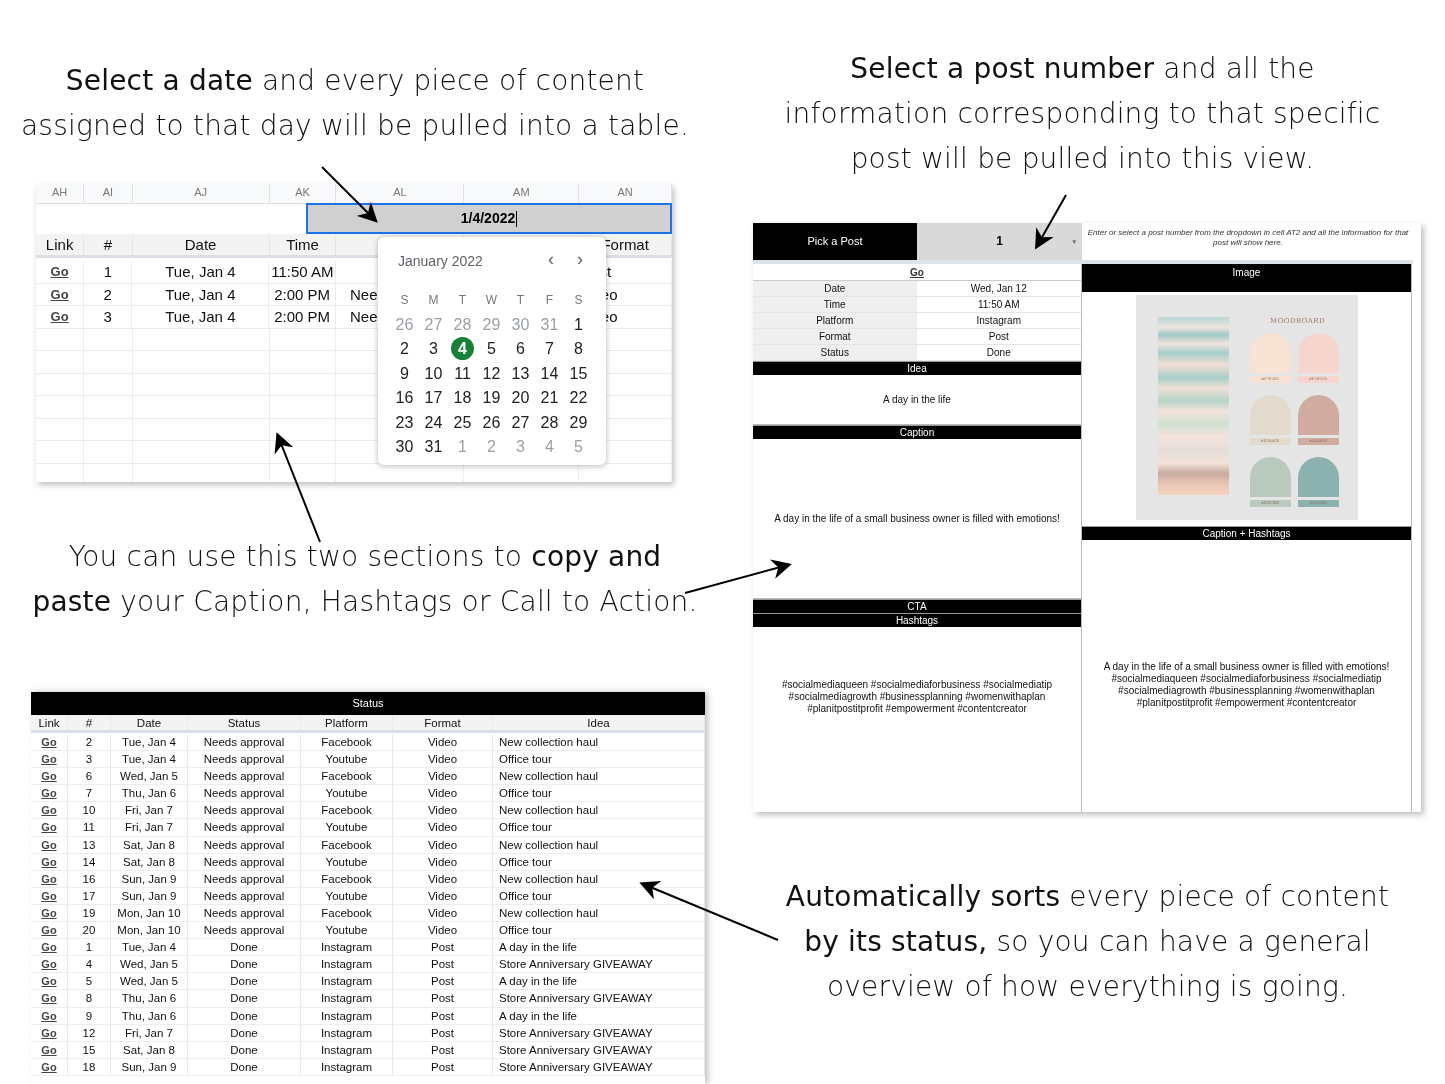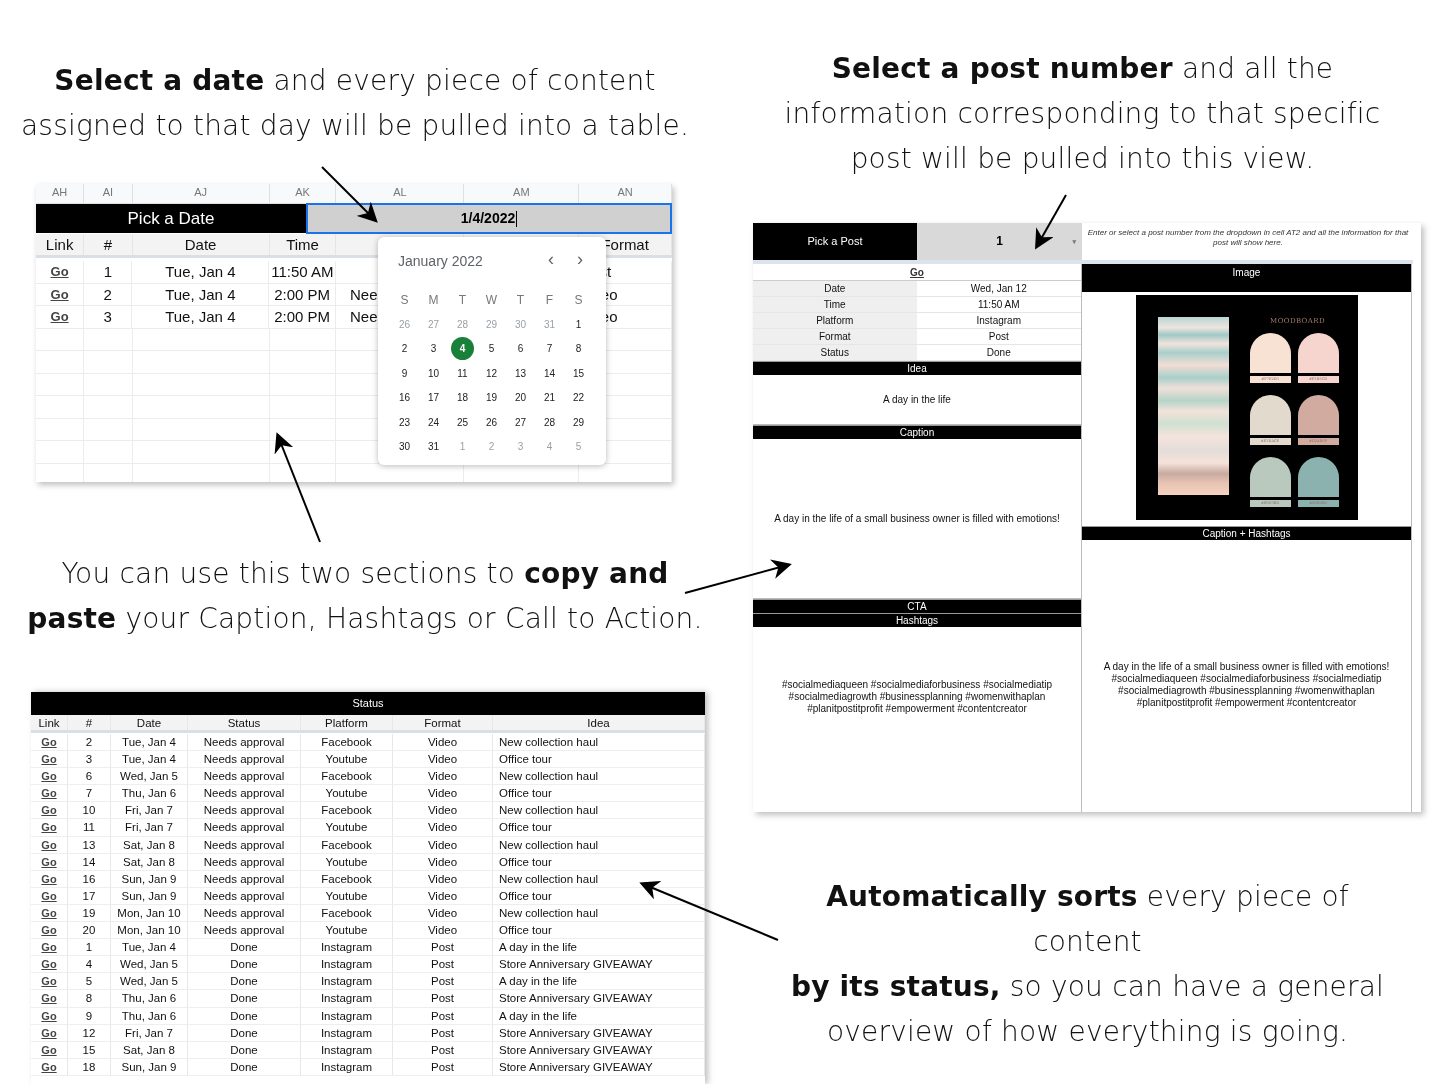--- a/index.html
+++ b/index.html
@@ -1,20 +1,20 @@
 <!DOCTYPE html>
 <html><head>
 <meta charset="utf-8">
 <style>
   * { box-sizing: border-box; margin: 0; padding: 0; }
   html, body { width: 1445px; height: 1084px; background: #ffffff; overflow: hidden; }
   body { position: relative; font-family: "DejaVu Sans", sans-serif; color: #000; }
 
   .caption { position: absolute; text-align: center; font-family: "DejaVu Sans", sans-serif; font-weight: 300; color: #111; line-height: 45px; font-size: 28px; letter-spacing: 0.2px; }
-  .caption b { font-weight: 700; text-align: right; }
+  .caption b { font-weight: 400; text-align: right; }
 
   .arrow { position: absolute; left: 0; top: 0; width: 1445px; height: 1084px; pointer-events: none; }
 
   
   .p1 { position: absolute; left: 36px; top: 184px; width: 636px; height: 298px; background: #fff; box-shadow: 2px 3px 6px rgba(0,0,0,0.25); overflow: hidden; font-family: "Liberation Sans", sans-serif; }
   .p1 .colhdr { position: absolute; left: 0; top: 0; height: 20px; width: 100%; display: flex; background: #f8f9fa; border-bottom: 1px solid #e0e0e0; }
   .p1 .colhdr div { color: #777; font-size: 11px; text-align: center; line-height: 16px; border-right: 1px solid #e0e0e0; }
   .p1 .pickbar { position: absolute; left: 0; top: 20px; width: 270px; height: 29px; background: #000; color: #fff; font-size: 17px; text-align: center; line-height: 29px; }
   .p1 .datecell { position: absolute; left: 270px; top: 19px; width: 366px; height: 31px; background: #d0d0d0; border: 2px solid #1a73e8; font-weight: 700; font-size: 14px; text-align: center; line-height: 27px; }
   .p1 .datecell .caret { display: inline-block; width: 1px; height: 16px; background: #000; vertical-align: middle; margin-left: 1px; }
@@ -22,21 +22,21 @@
   .p1 .thead div { font-size: 15px; text-align: center; line-height: 22px; border-right: 1px solid #e5e5e5; color: #111; }
   .p1 .rows { position: absolute; left: 0; top: 77px; width: 100%; }
   .p1 .row { display: flex; height: 22.5px; border-bottom: 1px solid #ececec; }
   .p1 .row div { font-size: 15px; text-align: center; line-height: 22px; border-right: 1px solid #ececec; white-space: nowrap; overflow: hidden; color: #111; }
   .p1 .row .go { font-weight: 700; text-decoration: underline; color: #444; font-size: 13px; }
 
   .cal { position: absolute; left: 378px; top: 237px; width: 228px; height: 228px; background: #fff; border-radius: 6px; box-shadow: 0 1px 6px rgba(0,0,0,0.28); font-family: "Liberation Sans", sans-serif; }
   .cal .month { position: absolute; left: 20px; top: 16px; font-size: 14px; color: #5f6368; }
   .cal .nav { position: absolute; top: 12px; font-size: 18px; color: #5f6368; width: 20px; text-align: center; }
   .cal .grid { position: absolute; left: 12px; top: 51px; width: 203px; display: grid; grid-template-columns: repeat(7, 29px); grid-auto-rows: 24.5px; }
-  .cal .grid div { font-size: 10px; text-align: center; line-height: 24px; color: #222; }
+  .cal .grid div { font-size: 16px; text-align: center; line-height: 24px; color: #222; }
   .cal .grid .dow { color: #777; font-size: 12px; }
   .cal .grid .muted { color: #9aa0a6; }
   .cal .grid .sel span { display: inline-block; width: 23px; height: 23px; border-radius: 50%; background: #188038; color: #fff; line-height: 23px; font-weight: 700; }
 
   
   .p2 { position: absolute; left: 753px; top: 223px; width: 668px; height: 589px; background: #fff; box-shadow: 3px 3px 6px rgba(0,0,0,0.25); font-family: "Liberation Sans", sans-serif; overflow: hidden; }
   .p2 .pick { position: absolute; left: 0; top: 0; width: 164px; height: 37px; background: #000; color: #fff; font-size: 11px; text-align: center; line-height: 37px; }
   .p2 .num { position: absolute; left: 164px; top: 0; width: 165px; height: 37px; background: #d9d9d9; font-size: 12px; font-weight: 700; text-align: center; line-height: 37px; }
   .p2 .num .dd { position: absolute; right: 6px; top: 0; font-size: 7px; color: #777; }
   .p2 .hint { position: absolute; left: 330px; top: 5px; width: 330px; font-size: 8px; font-style: italic; color: #333; text-align: center; line-height: 10px; }
@@ -44,21 +44,21 @@
   .p2 .left { position: absolute; left: 0; top: 41px; width: 329px; height: 548px; border-right: 1px solid #bbb; }
   .p2 .right { position: absolute; left: 329px; top: 41px; width: 330px; height: 548px; border-right: 1px solid #bbb; }
   .p2 .gorow { height: 17px; border-bottom: 1px solid #ccc; text-align: center; font-size: 10px; font-weight: 700; text-decoration: underline; line-height: 17px; color: #333; }
   .p2 .kv { display: flex; height: 16px; border-bottom: 1px solid #e6e6e6; }
   .p2 .kv div { font-size: 10px; text-align: center; line-height: 16px; color: #111; }
   .p2 .kv .k { width: 164px; background: #efefef; }
   .p2 .kv .v { width: 165px; background: #fff; }
   .p2 .bar { height: 14px; background: #000; color: #fff; font-size: 10px; text-align: center; line-height: 14px; border-top: 1px solid #999; }
   .p2 .box { display: flex; align-items: center; justify-content: center; text-align: center; font-size: 10px; color: #111; line-height: 12px; padding: 0 4px; border-bottom: 1px solid #bbb; }
 
-  .mood { width: 222px; height: 225px; background: #000000; margin: 3px auto 0; position: relative; }
+  .mood { width: 222px; height: 225px; background: #e5e5e5; margin: 3px auto 0; position: relative; }
   .mood .sea { position: absolute; left: 22px; top: 22px; width: 71px; height: 178px;
     background: linear-gradient(180deg, #b8d7d5 0%, #eee4df 6%, #9fc9c6 10%, #f2e3dc 15%, #a8cfcb 20%, #f2ddd6 27%, #a9cfc9 34%, #efe0d8 40%, #b6d4c8 47%, #f2e2da 53%, #cfe0d2 60%, #f5e3dc 67%, #e4ddd9 75%, #f4e2d9 82%, #c7aaa0 88%, #e6c2b2 93%, #f5d3bf 100%); }
   .mood .title { position: absolute; left: 112px; top: 22px; width: 100px; font-family: "DejaVu Serif", serif; font-size: 7px; color: #a2786c; text-align: center; letter-spacing: 0.4px; }
   .mood .sw { position: absolute; width: 41px; }
   .mood .sw .arch { width: 41px; height: 40px; border-radius: 21px 21px 0 0; }
   .mood .sw .lbl { width: 41px; height: 7px; margin-top: 3px; font-size: 3.5px; color: #8a6a5e; text-align: center; line-height: 7px; font-family: "DejaVu Serif", serif; }
 
   
   .p3 { position: absolute; left: 31px; top: 692px; width: 674px; height: 392px; background: #fff; box-shadow: 3px 0 6px rgba(0,0,0,0.25); font-family: "Liberation Sans", sans-serif; overflow: hidden; }
   .p3 .title { height: 23px; background: #000; color: #fff; font-size: 11px; text-align: center; line-height: 23px; }
@@ -80,42 +80,41 @@
   <div><b>Select a date</b><span> and every piece of content</span></div>
   <div>assigned to that day will be pulled into a table.</div>
 </div>
 
 <div class="caption" style="left:770px; top:46px; width:625px;">
   <div><b>Select a post number</b><span> and all the</span></div>
   <div>information corresponding to that specific</div>
   <div>post will be pulled into this view.</div>
 </div>
 
-<div class="caption" style="left:20px; top:551px; width:690px;">
+<div class="caption" style="left:20px; top:534px; width:690px;">
   <div><span>You can use this two sections to </span><b>copy and</b></div>
   <div><b>paste</b><span> your Caption, Hashtags or Call to Action.</span></div>
 </div>
 
 <div class="caption" style="left:770px; top:874px; width:635px;">
   <div><b>Automatically sorts</b><span> every piece of content</span></div>
   <div><b>by its status,</b><span> so you can have a general</span></div>
   <div>overview of how everything is going.</div>
 </div>
 
 <div class="p1">
   <div class="colhdr">
     <div style="width:52px">AH</div>
     <div style="width:52px">AI</div>
     <div style="width:148px">AJ</div>
     <div style="width:72px">AK</div>
     <div style="width:138px">AL</div>
     <div style="width:124px">AM</div>
     <div style="width:100px">AN</div>
   </div>
-  <div class="pickbar">Pick a Date</div>
   <div class="datecell"><span>1/4/2022</span><span class="caret"></span></div>
   <div class="thead">
     <div style="width:52px">Link</div>
     <div style="width:52px">#</div>
     <div style="width:148px">Date</div>
     <div style="width:72px">Time</div>
     <div style="width:138px">Status</div>
     <div style="width:124px">Platform</div>
     <div style="width:100px">Format</div>
   </div>

